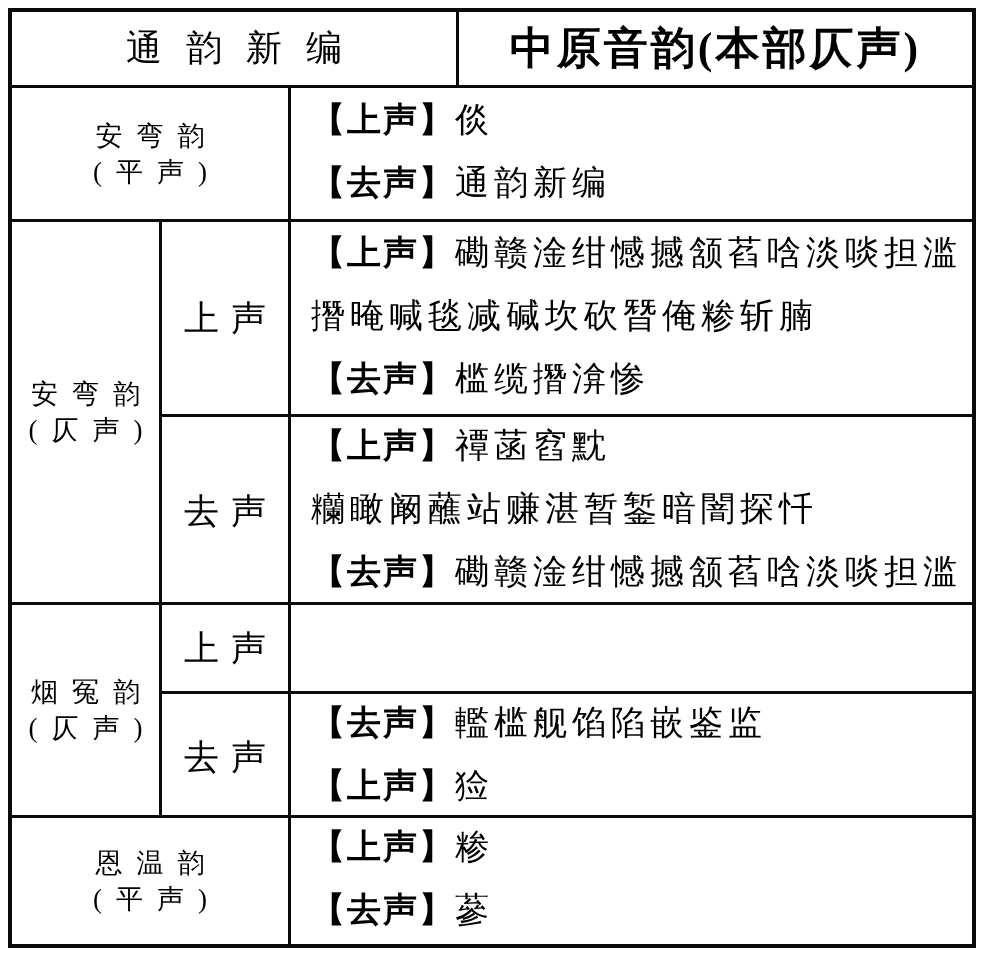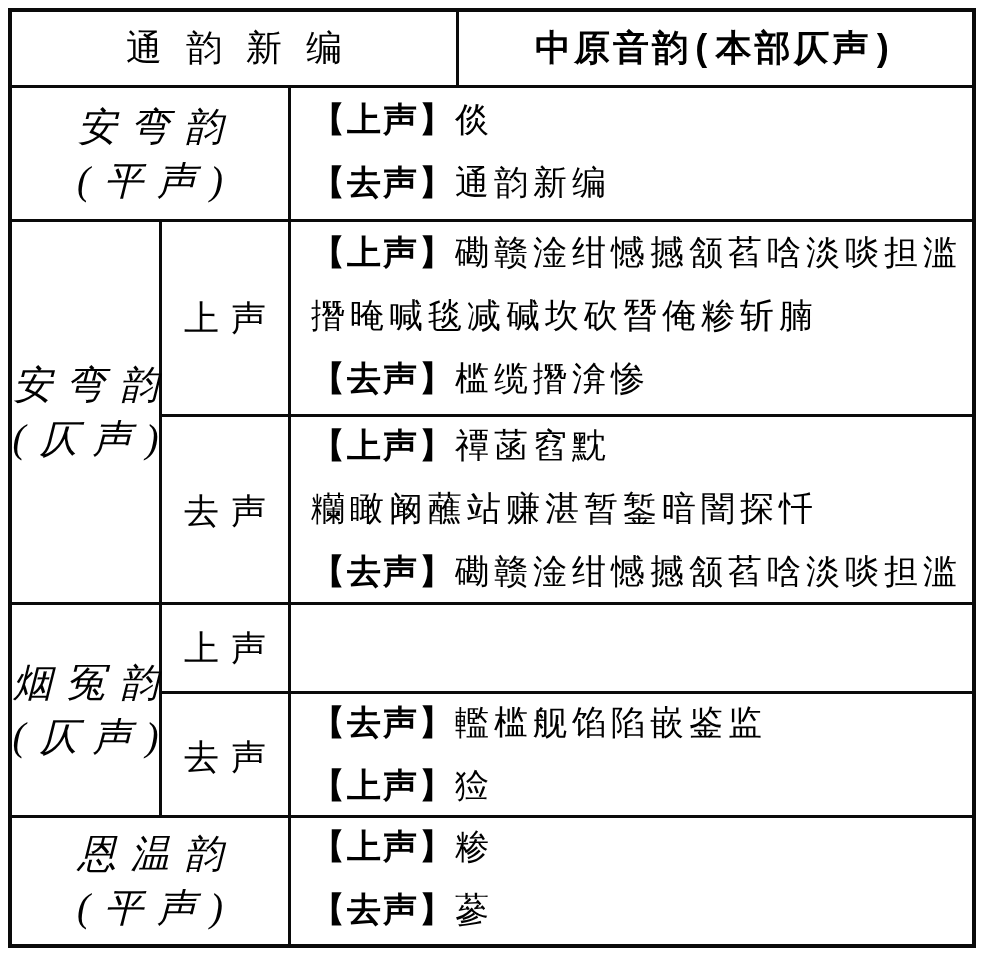--- a/index.html
+++ b/index.html
@@ -19,25 +19,25 @@
   .center { display:flex; align-items:center; justify-content:center; }
   .col { display:flex; flex-direction:column; }
   .jc { justify-content:center; }
   .hleft { width:447px; flex:none; }
   .bleft { width:279px; flex:none; }
   .labcol { width:150px; flex:none; }
   .subcol { width:129px; flex:none; }
   .subrow { display:flex; }
   .sr1-tall { height:195px; flex:none; border-bottom:3px solid #0a0a0a; }
   .sr1-short { height:89px; flex:none; border-bottom:3px solid #0a0a0a; }
-  .lbl { font-size:39px; letter-spacing:14px; text-indent:14px; white-space:nowrap;font-style:italic; }
+  .lbl { font-size:27px; letter-spacing:14px; text-indent:14px; white-space:nowrap; }
   .lbl2 { margin-top:0; }
   .hlbl { font-size:36px; letter-spacing:24px; text-indent:24px; white-space:nowrap; }
-  .hdr { font-size:36px; font-weight:700; letter-spacing:3px;
-         font-family:Liberation Mono, monospace; }
+  .hdr { font-size:44px; font-weight:700; letter-spacing:3px;
+         font-family:Liberation Serif, serif; }
   .tone { font-size:35px; letter-spacing:12px; text-indent:12px; }
   .content { padding-left:20px; }
   .line { line-height:57px; white-space:nowrap; }
   .tag { font-weight:700; font-size:34px; letter-spacing:2px; }
   .chars { font-size:34px; letter-spacing:5px; }
 </style>
 </head>
 <body>
 
 <div class="tbl">

